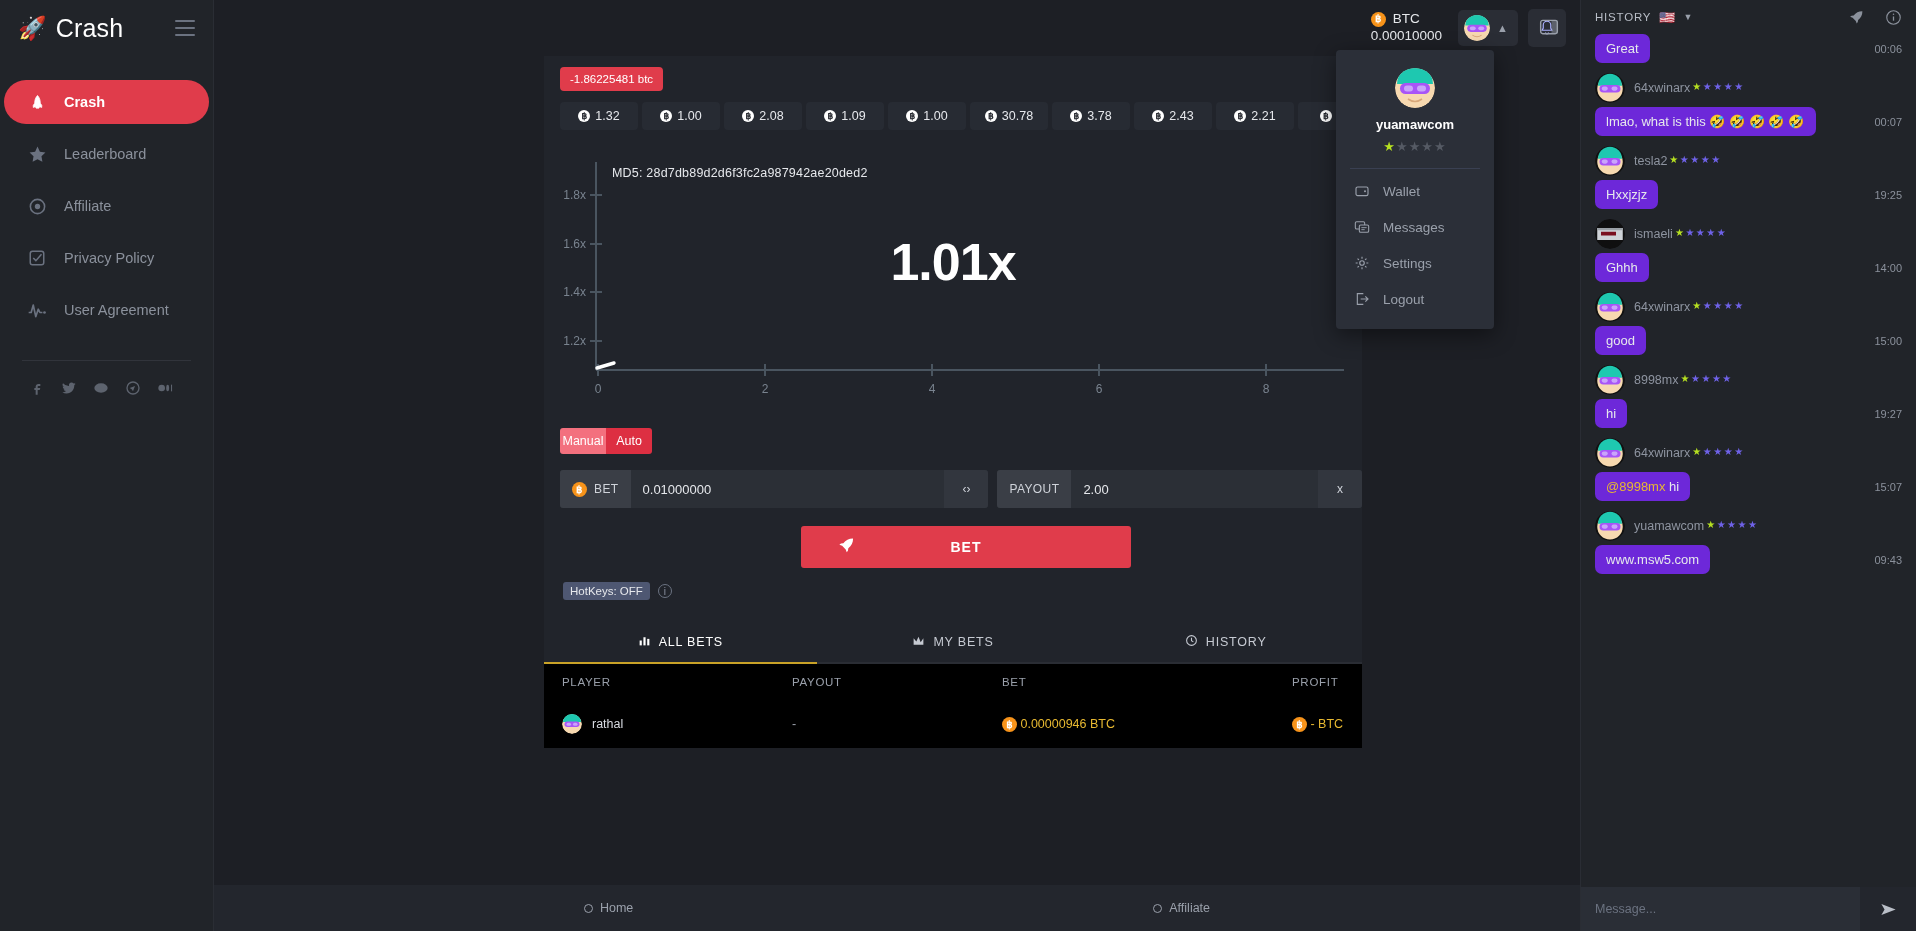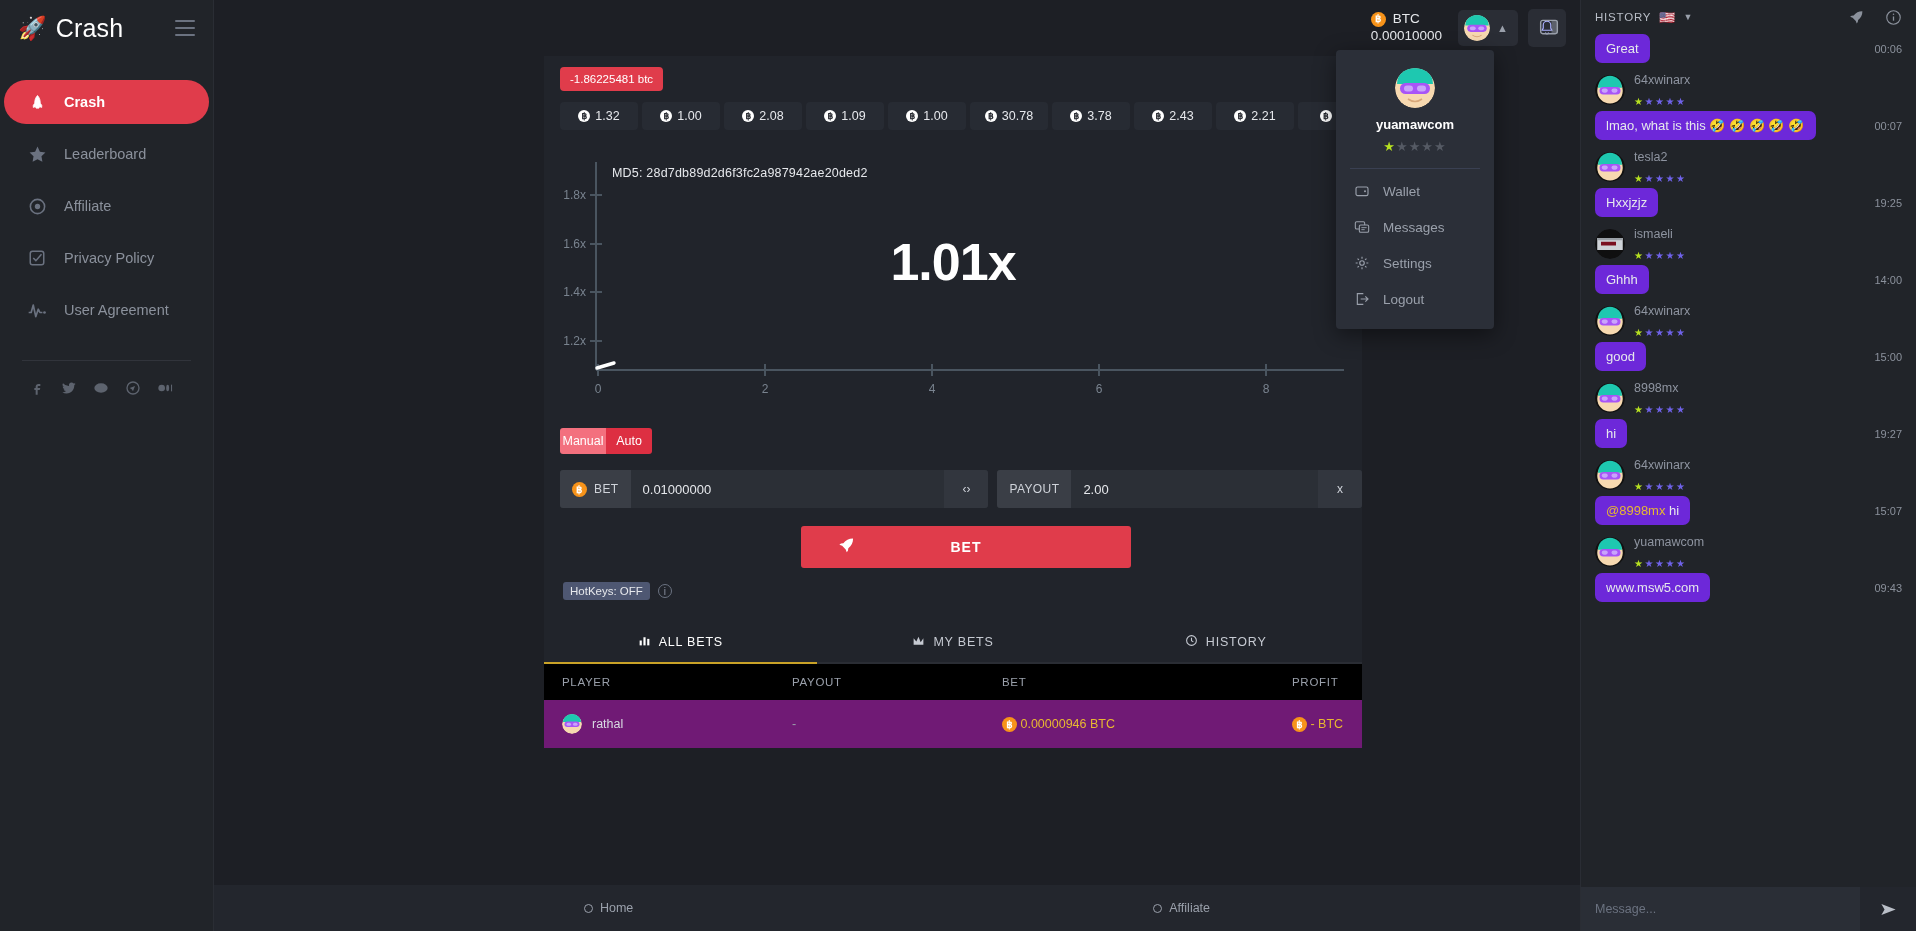--- a/index.html
+++ b/index.html
@@ -126,21 +126,21 @@
   .hk-badge { background:#4e5772; color:#e6e8ec; font-size:11.5px; border-radius:3px; padding:3px 7px; cursor:pointer; }
   .hk-info { width:14px; height:14px; border-radius:50%; border:1px solid #6b7382; color:#8b92a1; font-size:10px; display:flex; align-items:center; justify-content:center; }
 
   .tabs { display:flex; margin:22px 0 0 0; width:1000px; border-bottom:2px solid #2a2d34; }
   .tab { flex:1; text-align:center; padding:12px 0; font-size:12.5px; color:#c6cad2; letter-spacing:.8px; cursor:pointer; display:flex; align-items:center; justify-content:center; gap:8px; }
   .tab.active { border-bottom:2px solid #c9a227; margin-bottom:-2px; color:#fff; }
 
   .thead { display:flex; background:#000000; width:1000px; }
   .thead > div { padding:12px 0 12px 18px; font-size:11.5px; color:#9aa0ab; letter-spacing:.7px; }
   .c1 { width:230px; } .c2 { width:210px; } .c3 { width:290px; } .c4 { flex:1; }
-  .trow { display:flex; align-items:center; width:1000px; height:48px; background:#701a75; }
+  .trow { display:flex; align-items:center; width:1000px; height:48px; background:#000000; }
   .trow > div { padding-left:18px; font-size:12.5px; }
   .player-cell { display:flex; align-items:center; gap:10px; }
   .p-av { width:20px; height:20px; border-radius:50%; }
   .gold { color:#e8b931; }
   .muted { color:#9aa0ab; }
 
   
   .footer-strip { position:absolute; left:214px; right:336px; bottom:0; height:46px; background:#23262d; display:flex; align-items:center; justify-content:center; gap:520px; }
   .f-item { display:flex; align-items:center; gap:7px; font-size:12.5px; color:#9aa0ab; }
   .f-dot { width:9px; height:9px; border-radius:50%; border:1.5px solid #9aa0ab; }
@@ -149,21 +149,21 @@
   .chat { width:336px; flex:0 0 336px; background:#212429; display:flex; flex-direction:column; height:931px; border-left:1px solid #2a2d34; }
   .chat-head { height:34px; display:flex; align-items:center; padding:0 14px; gap:8px; }
   .chat-global { font-size:11.5px; color:#b9bec7; letter-spacing:.8px; }
   .flag { font-size:13px; }
   .chat-head .spacer { flex:1; }
   .chat-head .hi { color:#8b919c; cursor:pointer; display:flex; align-items:center; }
   .chat-body { flex:1; overflow:hidden; padding:0 14px; }
   .msg { margin-bottom:6px; }
   .msg-head { display:flex; align-items:center; gap:9px; margin:10px 0 4px 0; }
   .m-av { width:30px; height:30px; border-radius:50%; }
-  .m-meta { display:flex; flex-direction:column; gap:9px; }
+  .m-meta { display:flex; flex-direction:row; gap:2px; }
   .m-user { font-size:12.5px; color:#8e94a0; }
   .m-stars { font-size:10px; letter-spacing:1.5px; }
   .m-stars .on { color:#b6e021; }
   .m-stars .off { color:#6f62e8; }
   .bubble-row { display:flex; align-items:center; justify-content:space-between; }
   .bubble { background:#6d28d9; border-radius:7px; padding:7px 11px; font-size:13px; color:#e6e8ec; max-width:260px; word-break:break-word; }
   .bubble .mention { color:#e8b931; }
   .m-time { font-size:11px; color:#8b919c; flex:0 0 auto; padding-left:8px; }
   .chat-input-row { height:44px; display:flex; align-items:stretch; background:#2a2e36; }
   .chat-input { flex:1; background:transparent; border:0; outline:none; color:#e6e8ec; font-size:12.5px; padding:0 14px; font-family:"Liberation Sans", sans-serif; }

